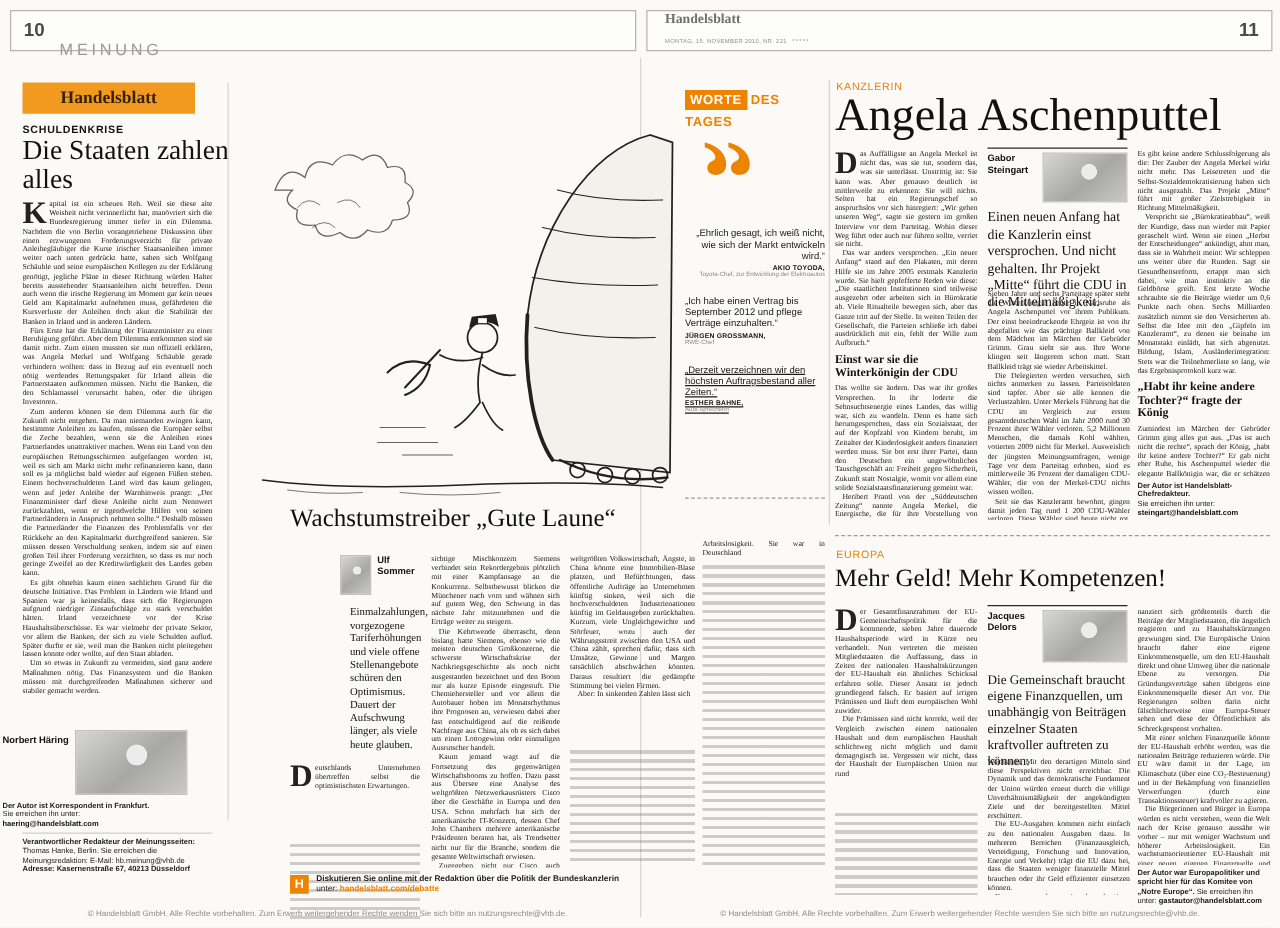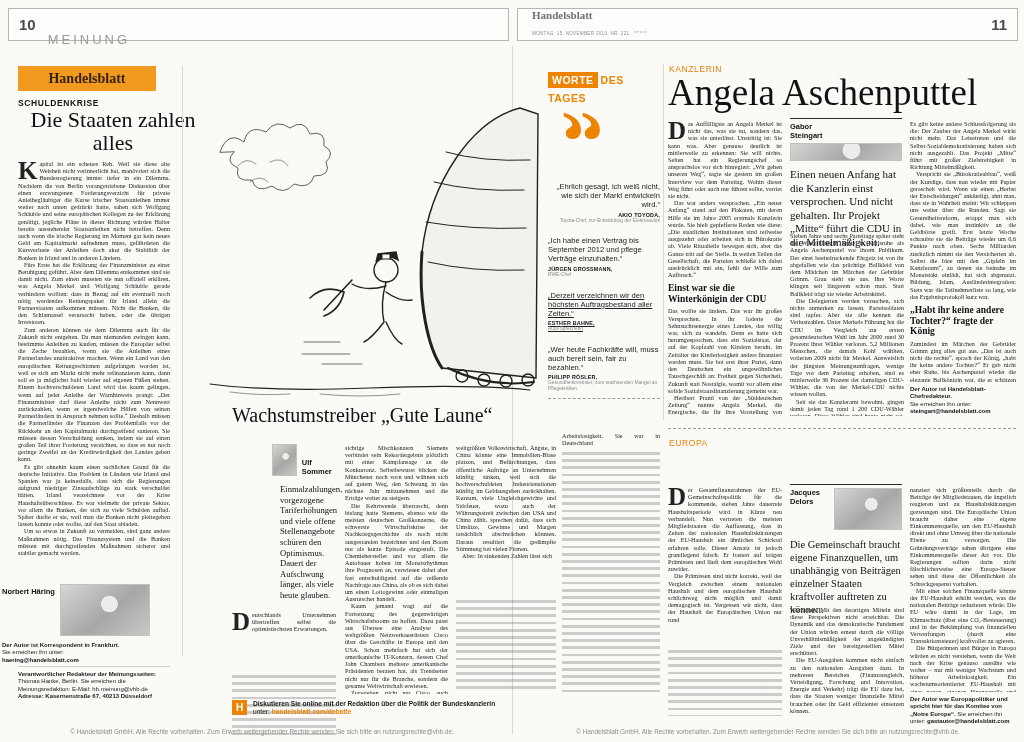--- a/index.html
+++ b/index.html
@@ -19,21 +19,21 @@
   
   .vrule{width:1px;background:#d7d6d2;}
   .hdash{border-top:1px dashed #9a9a98;height:0;}
   .hsolid{border-top:1px solid #cfcecb;height:0;}
 
   
   .masthead{background:#f29a20;color:#352209;font-family:"Liberation Serif",serif;
             font-weight:700;font-size:14px;display:flex;align-items:center;justify-content:center;}
   .kicker{font-weight:700;font-size:8.5px;letter-spacing:.6px;color:#141414;}
   .kicker-orange{font-weight:400;font-size:8.5px;letter-spacing:.6px;color:#e87f04;}
-  .headline-sm{font-family:"Liberation Serif",serif;font-size:22px;line-height:23px;color:#111;font-weight:400;text-align:center;}
+  .headline-sm{font-family:"Liberation Serif",serif;font-size:22px;line-height:23px;color:#111;font-weight:400;}
   .headline-xl{font-family:"Liberation Serif",serif;font-size:37px;line-height:38px;color:#111;font-weight:400;}
   .headline-lg{font-family:"Liberation Serif",serif;font-size:20px;line-height:30px;color:#111;font-weight:400;}
 
   .body-col{font-family:"Liberation Serif","DejaVu Serif",serif;font-size:6.2px;line-height:7.2px;
             text-align:justify;color:#222;overflow:hidden;}
   .body-col p{margin:0;text-indent:6px;}
   .body-col p.first{text-indent:0;}
   .dcap{float:left;font-family:"Liberation Serif",serif;font-weight:700;font-size:25px;line-height:21px;
         padding:0 2px 0 0;color:#222;}
   .subhead{font-family:"Liberation Serif",serif;font-weight:700;font-size:9.5px;line-height:10.5px;
@@ -174,42 +174,37 @@
     <div style="margin-top:13px;">
       <div class="q-text">„Ich habe einen Vertrag bis September 2012 und pflege Verträge einzuhalten.“</div>
       <div class="q-name">JÜRGEN GROSSMANN,</div>
       <div class="q-role">RWE-Chef</div>
     </div>
     <div style="margin-top:13px;text-decoration:underline;">
       <div class="q-text">„Derzeit verzeichnen wir den höchsten Auftragsbestand aller Zeiten.“</div>
       <div class="q-name">ESTHER BAHNE,</div>
       <div class="q-role">Audi-Sprecherin</div>
     </div>
-    <div style="margin-top:13px;">
-      <div class="q-text">„Wer heute Fachkräfte will, muss auch bereit sein, fair zu bezahlen.“</div>
-      <div class="q-name">PHILIPP RÖSLER,</div>
-      <div class="q-role">Gesundheitsminister, zum wachsenden Mangel an Pflegekräften</div>
-    </div>
   </div>
   <div class="abs hdash" style="left:548px;top:398px;width:112px;"></div>
 
   <div class="abs vrule" style="left:663px;top:64px;height:356px;"></div>
 
   <div class="abs kicker-orange" style="left:669px;top:64px;">KANZLERIN</div>
   <div class="abs headline-xl" style="left:668px;top:74px;width:352px;">Angela Aschenputtel</div>
 
   <div class="abs body-col" style="left:668px;top:120px;width:114px;height:296px;">
     <p class="first"><span class="dcap">D</span><span>as Auffälligste an Angela Merkel ist nicht das, was sie tut, sondern das, was sie unterlässt. Unstrittig ist: Sie kann was. Aber genauso deutlich ist mittlerweile zu erkennen: Sie will nichts. Selten hat ein Regierungschef so anspruchslos vor sich hinregiert: „Wir gehen unseren Weg“, sagte sie gestern im großen Interview vor dem Parteitag. Wohin dieser Weg führt oder auch nur führen sollte, verriet sie nicht.</span></p>
     <p>Das war anders versprochen. „Ein neuer Anfang“ stand auf den Plakaten, mit deren Hilfe sie im Jahre 2005 erstmals Kanzlerin wurde. Sie hielt gepfefferte Reden wie diese: „Die staatlichen Institutionen sind teilweise ausgezehrt oder arbeiten sich in Bürokratie ab. Viele Ritualteile bewegen sich, aber das Ganze tritt auf der Stelle. In weiten Teilen der Gesellschaft, die Parteien schließe ich dabei ausdrücklich mit ein, fehlt der Wille zum Aufbruch.“</p>
     <p class="subhead">Einst war sie die Winterkönigin der CDU</p>
     <p class="first">Das wollte sie ändern. Das war ihr großes Versprechen. In ihr loderte die Sehnsuchtsenergie eines Landes, das willig war, sich zu wandeln. Denn es hatte sich herumgesprochen, dass ein Sozialstaat, der auf der Kopfzahl von Kindern beruht, im Zeitalter der Kinderlosigkeit anders finanziert werden muss. Sie bot erst ihrer Partei, dann den Deutschen ein ungewöhnliches Tauschgeschäft an: Freiheit gegen Sicherheit, Zukunft statt Nostalgie, womit vor allem eine solide Sozialstaatsfinanzierung gemeint war.</p>
     <p>Heribert Prantl von der „Süddeutschen Zeitung“ nannte Angela Merkel, die Energische, die für ihre Vorstellung von Zukunft auf dem Leipziger Parteitag eine fulminante Mehrheit erhielt, „die Winterkönigin der CDU“.</p>
   </div>
 
-  <div class="abs author-box" style="left:790px;top:118px;width:112px;height:42px;flex-direction:column;">
+  <div class="abs author-box" style="left:790px;top:118px;width:112px;height:42px;">
     <div class="author-name" style="width:44px;padding-top:4px;">Gabor Steingart</div>
     <div class="photo" style="flex:1;height:38px;margin-top:3px;"></div>
   </div>
   <div class="abs pullquote" style="left:790px;top:168px;width:114px;">Einen neuen Anfang hat die Kanzlerin einst versprochen. Und nicht gehalten. Ihr Projekt „Mitte“ führt die CDU in die Mittelmäßigkeit.</div>
   <div class="abs body-col" style="left:790px;top:232px;width:114px;height:184px;">
     <p class="first">Sieben Jahre und sechs Parteitage später steht die Winterkönigin heute in Karlsruhe als Angela Aschenputtel vor ihrem Publikum. Der einst beeindruckende Ehrgeiz ist von ihr abgefallen wie das prächtige Ballkleid von dem Mädchen im Märchen der Gebrüder Grimm. Grau sieht sie aus. Ihre Worte klingen seit längerem schon matt. Statt Ballkleid trägt sie wieder Arbeitskittel.</p>
     <p>Die Delegierten werden versuchen, sich nichts anmerken zu lassen. Parteisoldaten sind tapfer. Aber sie alle kennen die Verlustzahlen. Unter Merkels Führung hat die CDU im Vergleich zur ersten gesamtdeutschen Wahl im Jahr 2000 rund 30 Prozent ihrer Wähler verloren. 5,2 Millionen Menschen, die damals Kohl wählten, votierten 2009 nicht für Merkel. Ausweislich der jüngsten Meinungsumfragen, wenige Tage vor dem Parteitag erhoben, sind es mittlerweile 36 Prozent der damaligen CDU-Wähler, die von der Merkel-CDU nichts wissen wollen.</p>
     <p>Seit sie das Kanzleramt bewohnt, gingen damit jeden Tag rund 1 200 CDU-Wähler verloren. Diese Wähler sind heute nicht rot, gelb oder grün, sie sind sauer.</p>
   </div>
 
@@ -224,21 +219,21 @@
     <b>Der Autor ist Handelsblatt-Chefredakteur.</b><br>
     <span>Sie erreichen ihn unter:</span><br>
     <span class="email">steingart@handelsblatt.com</span>
   </div>
 
   <div class="abs hdash" style="left:668px;top:428px;width:348px;"></div>
 
   <div class="abs headline-lg" style="left:232px;top:400px;width:420px;">Wachstumstreiber „Gute Laune“</div>
 
   <div class="abs" style="left:232px;top:444px;width:104px;">
-    <div style="display:flex;align-items:flex-end;padding-left:40px;">
+    <div style="display:flex;align-items:flex-start;padding-left:40px;">
       <div class="photo" style="width:28px;height:30px;"></div>
       <div class="author-name" style="margin-left:5px;">Ulf Sommer</div>
     </div>
     <div class="intro-text" style="margin-top:8px;margin-left:48px;">Einmalzahlungen, vorgezogene Tariferhöhungen und viele offene Stellenangebote schüren den Optimismus. Dauert der Aufschwung länger, als viele heute glauben.</div>
     <div class="body-col" style="margin-top:10px;height:64px;">
       <p class="first"><span class="dcap">D</span><span>eutschlands Unternehmen übertreffen selbst die optimistischsten Erwartungen.</span></p>
     </div>
     <div class="stripes" style="width:104px;height:62px;"></div>
   </div>
 
@@ -263,20 +258,21 @@
   <div class="abs" style="left:232px;top:700px;width:420px;display:flex;">
     <div class="debate-h" style="width:15px;height:15px;">H</div>
     <div class="debate-text" style="margin-left:6px;">
       <b>Diskutieren Sie online mit der Redaktion über die Politik der Bundeskanzlerin</b><br>
       <span>unter:</span>
       <span class="debate-link">handelsblatt.com/debatte</span>
     </div>
   </div>
 
   <div class="abs kicker-orange" style="left:669px;top:438px;">EUROPA</div>
+  <div class="abs headline-lg" style="left:668px;top:448px;width:352px;">Mehr Geld! Mehr Kompetenzen!</div>
 
   <div class="abs body-col" style="left:668px;top:486px;width:114px;height:162px;">
     <p class="first"><span class="dcap">D</span><span>er Gesamtfinanzrahmen der EU-Gemeinschaftspolitik für die kommende, sieben Jahre dauernde Haushaltsperiode wird in Kürze neu verhandelt. Nun vertreten die meisten Mitgliedstaaten die Auffassung, dass in Zeiten der nationalen Haushaltskürzungen der EU-Haushalt ein ähnliches Schicksal erfahren solle. Dieser Ansatz ist jedoch grundlegend falsch. Er basiert auf irrigen Prämissen und läuft dem europäischen Wohl zuwider.</span></p>
     <p>Die Prämissen sind nicht korrekt, weil der Vergleich zwischen einem nationalen Haushalt und dem europäischen Haushalt schlichtweg nicht möglich und damit demagogisch ist. Vergessen wir nicht, dass der Haushalt der Europäischen Union nur rund</p>
   </div>
   <div class="abs stripes" style="left:668px;top:650px;width:114px;height:66px;"></div>
 
   <div class="abs author-box" style="left:790px;top:484px;width:112px;height:44px;">
     <div class="author-name" style="width:44px;padding-top:4px;">Jacques Delors</div>
     <div class="photo" style="flex:1;height:40px;margin-top:3px;"></div>

